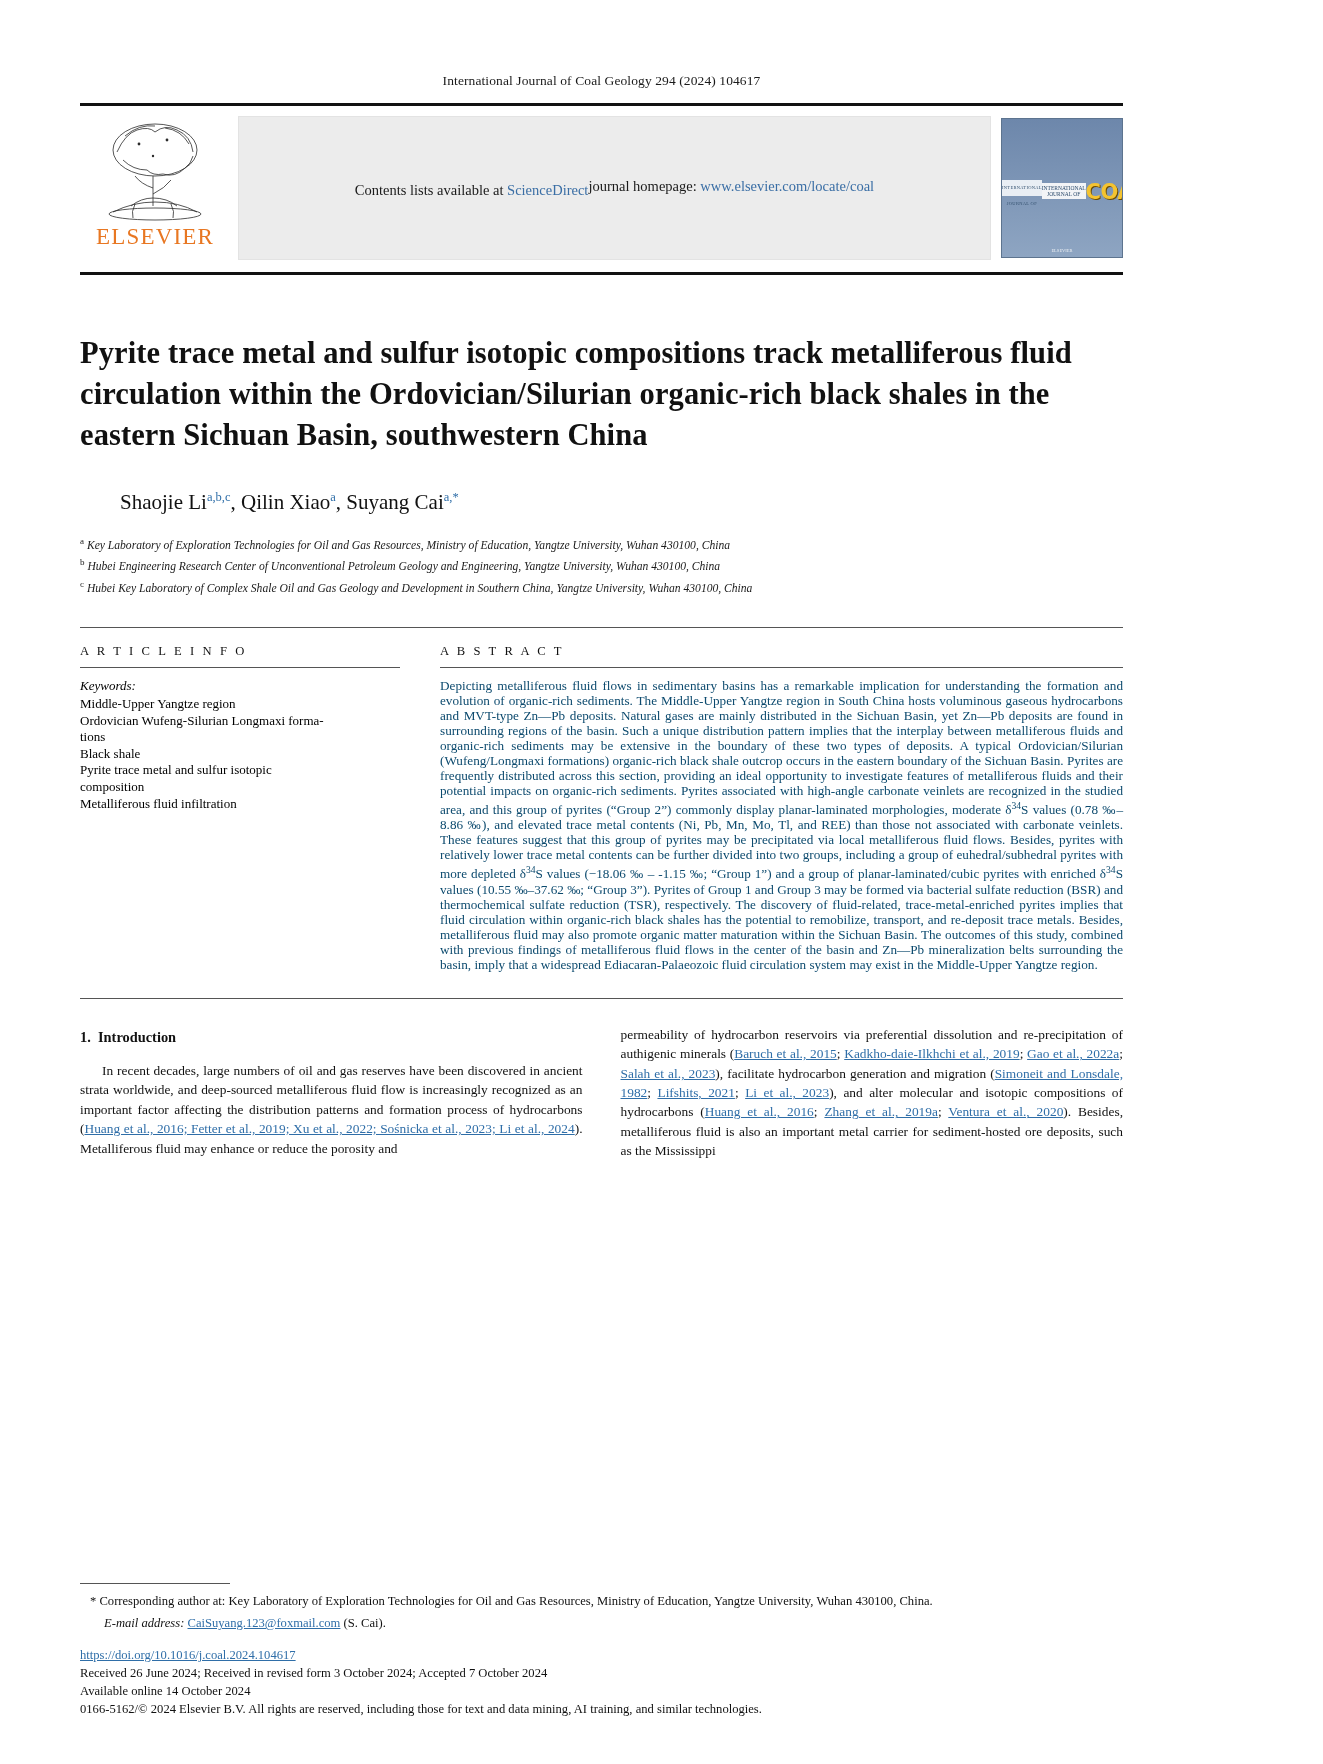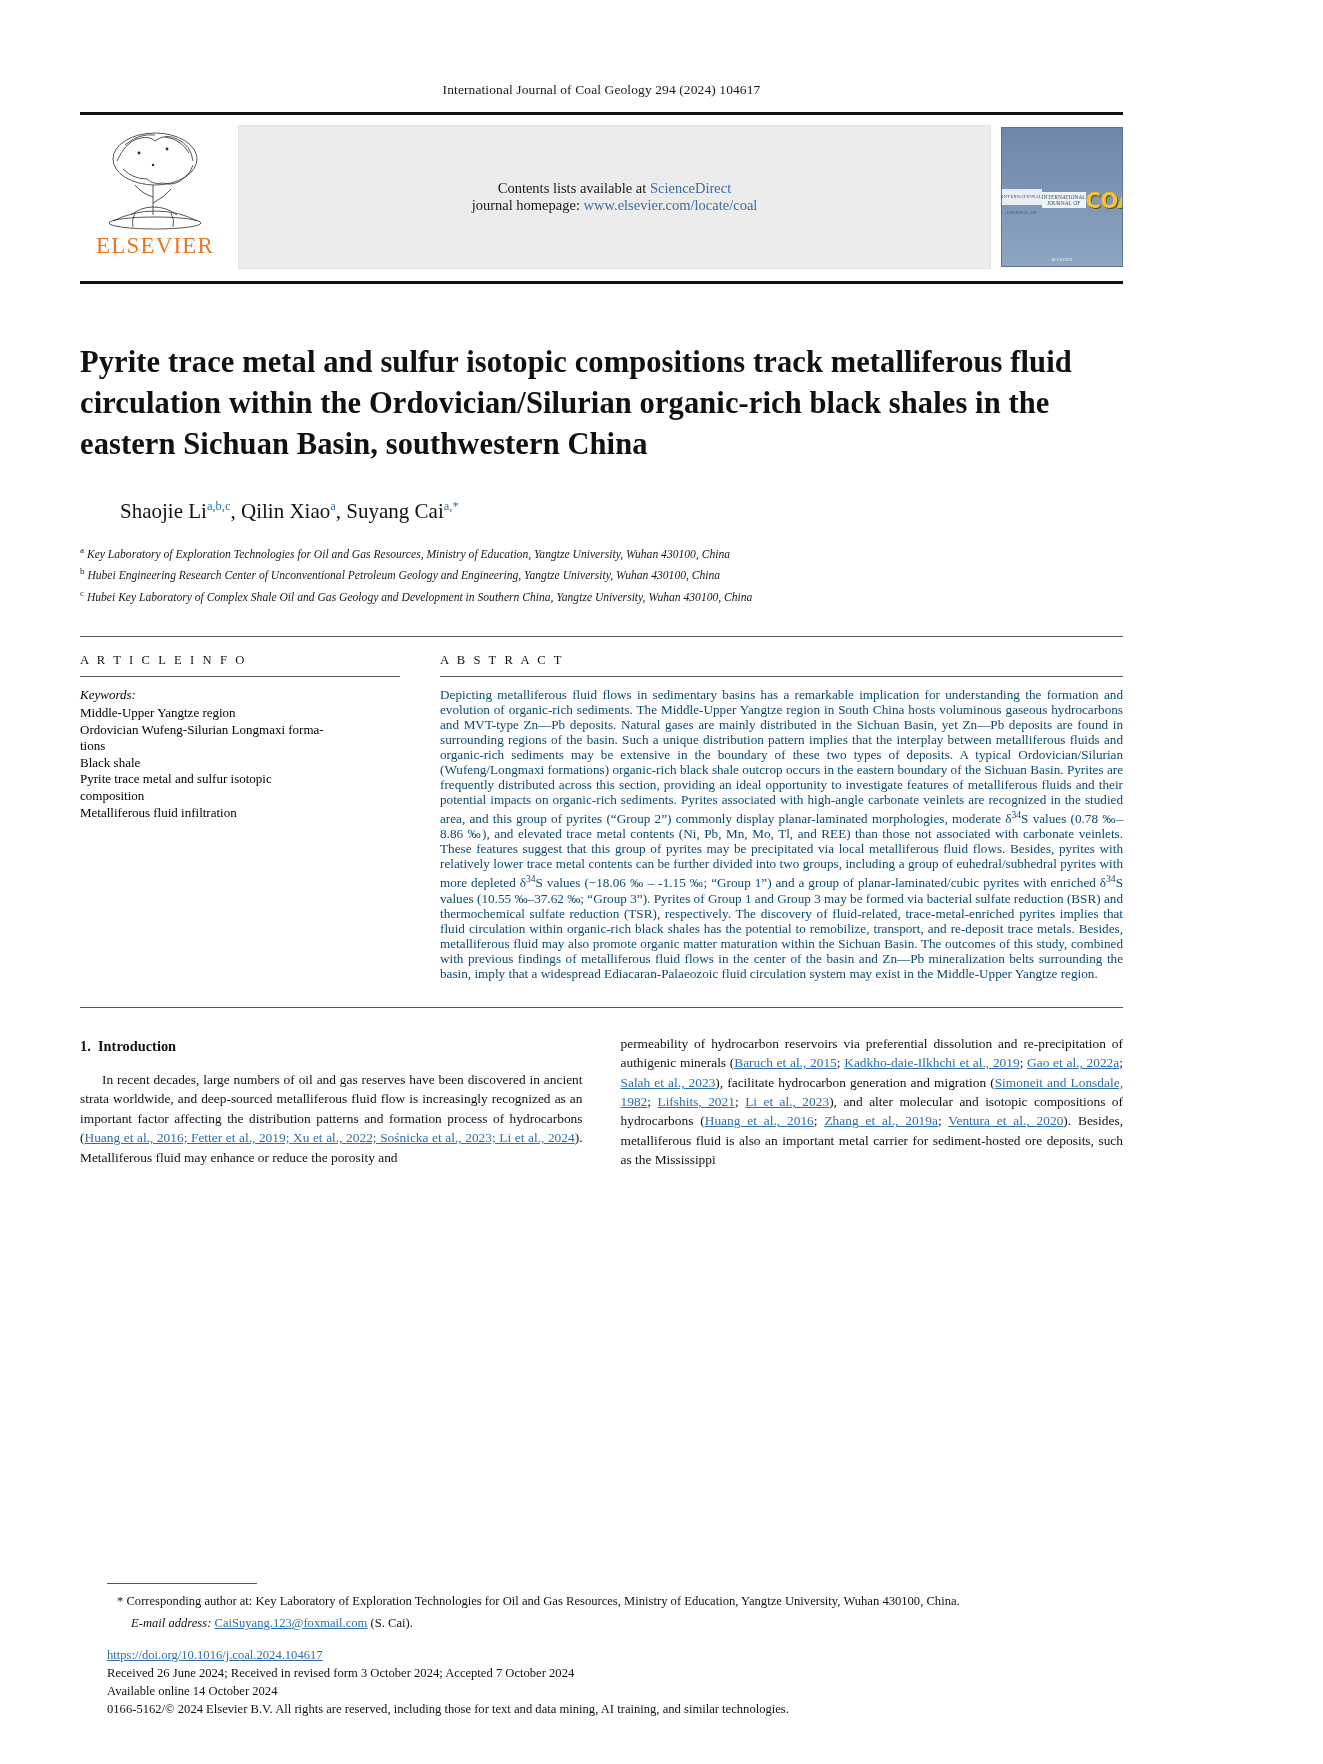--- a/index.html
+++ b/index.html
@@ -13,21 +13,21 @@
     font-family: "Liberation Serif", serif;
     color: #000000;
     position: relative;
     overflow: hidden;
   }
   .page {
     position: relative;
     width: 1203px;
     height: 1764px;
     box-sizing: border-box;
-    padding: 17px 80px;
+    padding: 8px 80px;
   }
   
   .running-head {
     text-align: center;
     font-size: 13.5px;
     color: #1a1a1a;
     padding-top: 65px;
     letter-spacing: .1px;
   }
   
@@ -62,21 +62,20 @@
     letter-spacing: 1.2px;
     color: #e87722;
     margin-top: 2px;
     font-weight: 400;
   }
   .journal-center {
     flex: 1 1 auto;
     background: #ececec;
     margin: 6px 10px 6px 8px;
     display: flex;
-    flex-direction: column;
     align-items: center;
     justify-content: center;
     border: 1px solid #e3e3e3;
   }
   .contents-line {
     font-size: 14.5px;
     color: #1a1a1a;
     margin-top: 4px;
   }
   .link { color: #3a6ea5; text-decoration: none; }
@@ -240,21 +239,20 @@
   .indent { text-indent: 22px; }
   
   .footnotes {
     position: absolute;
     left: 80px;
     right: 80px;
     bottom: 46px;
     font-size: 12.6px;
     line-height: 18px;
     color: #111;
-    margin-left: 27px;
   }
   .fn-rule {
     width: 150px;
     border-top: 1px solid #555;
     margin-bottom: 8px;
   }
   .fn-corr { text-indent: 10px; }
   .fn-email { margin-top: 4px; text-indent: 24px; }
   .fn-email i { font-style: italic; }
   .doi { margin-top: 14px; color: #2f6ea8; }

